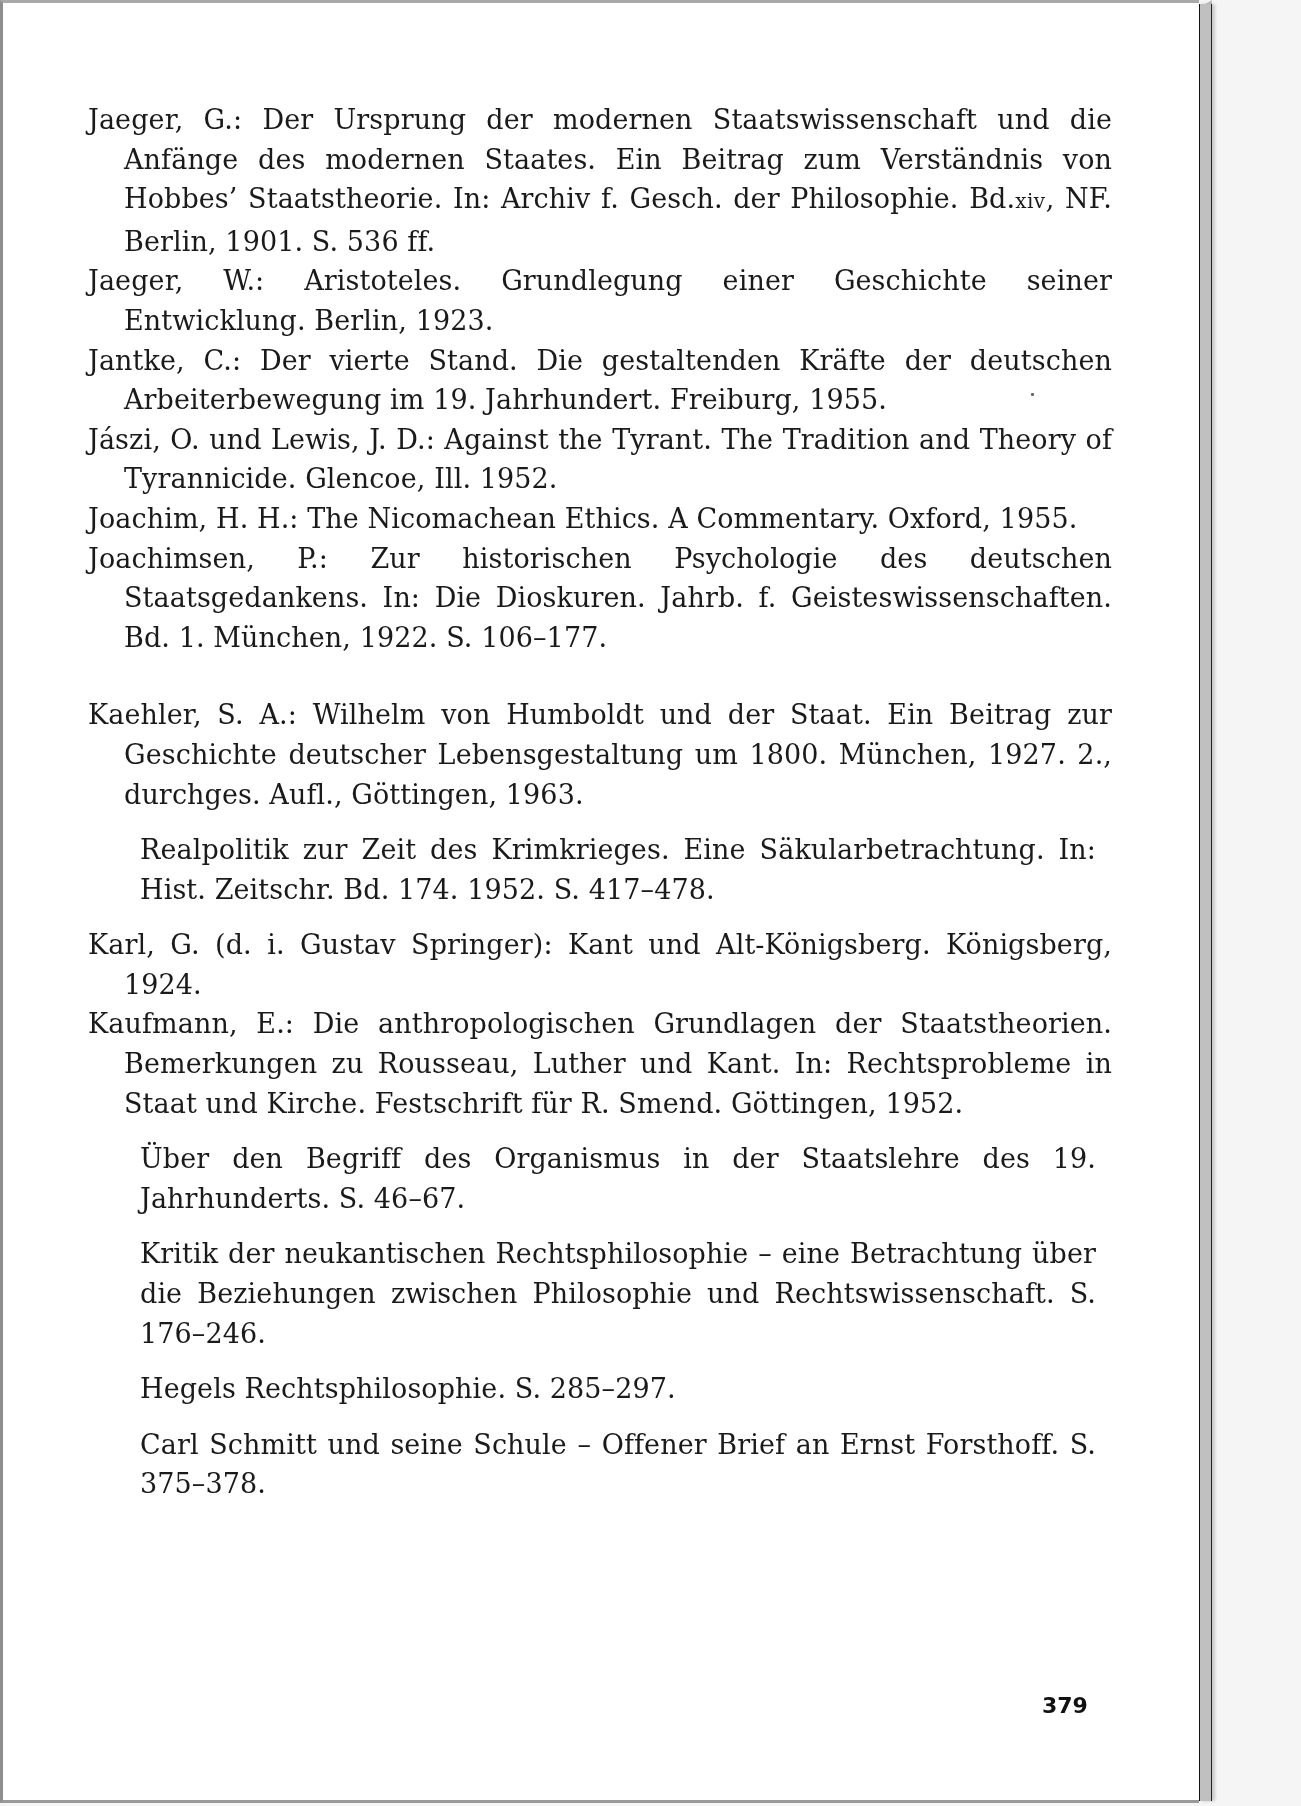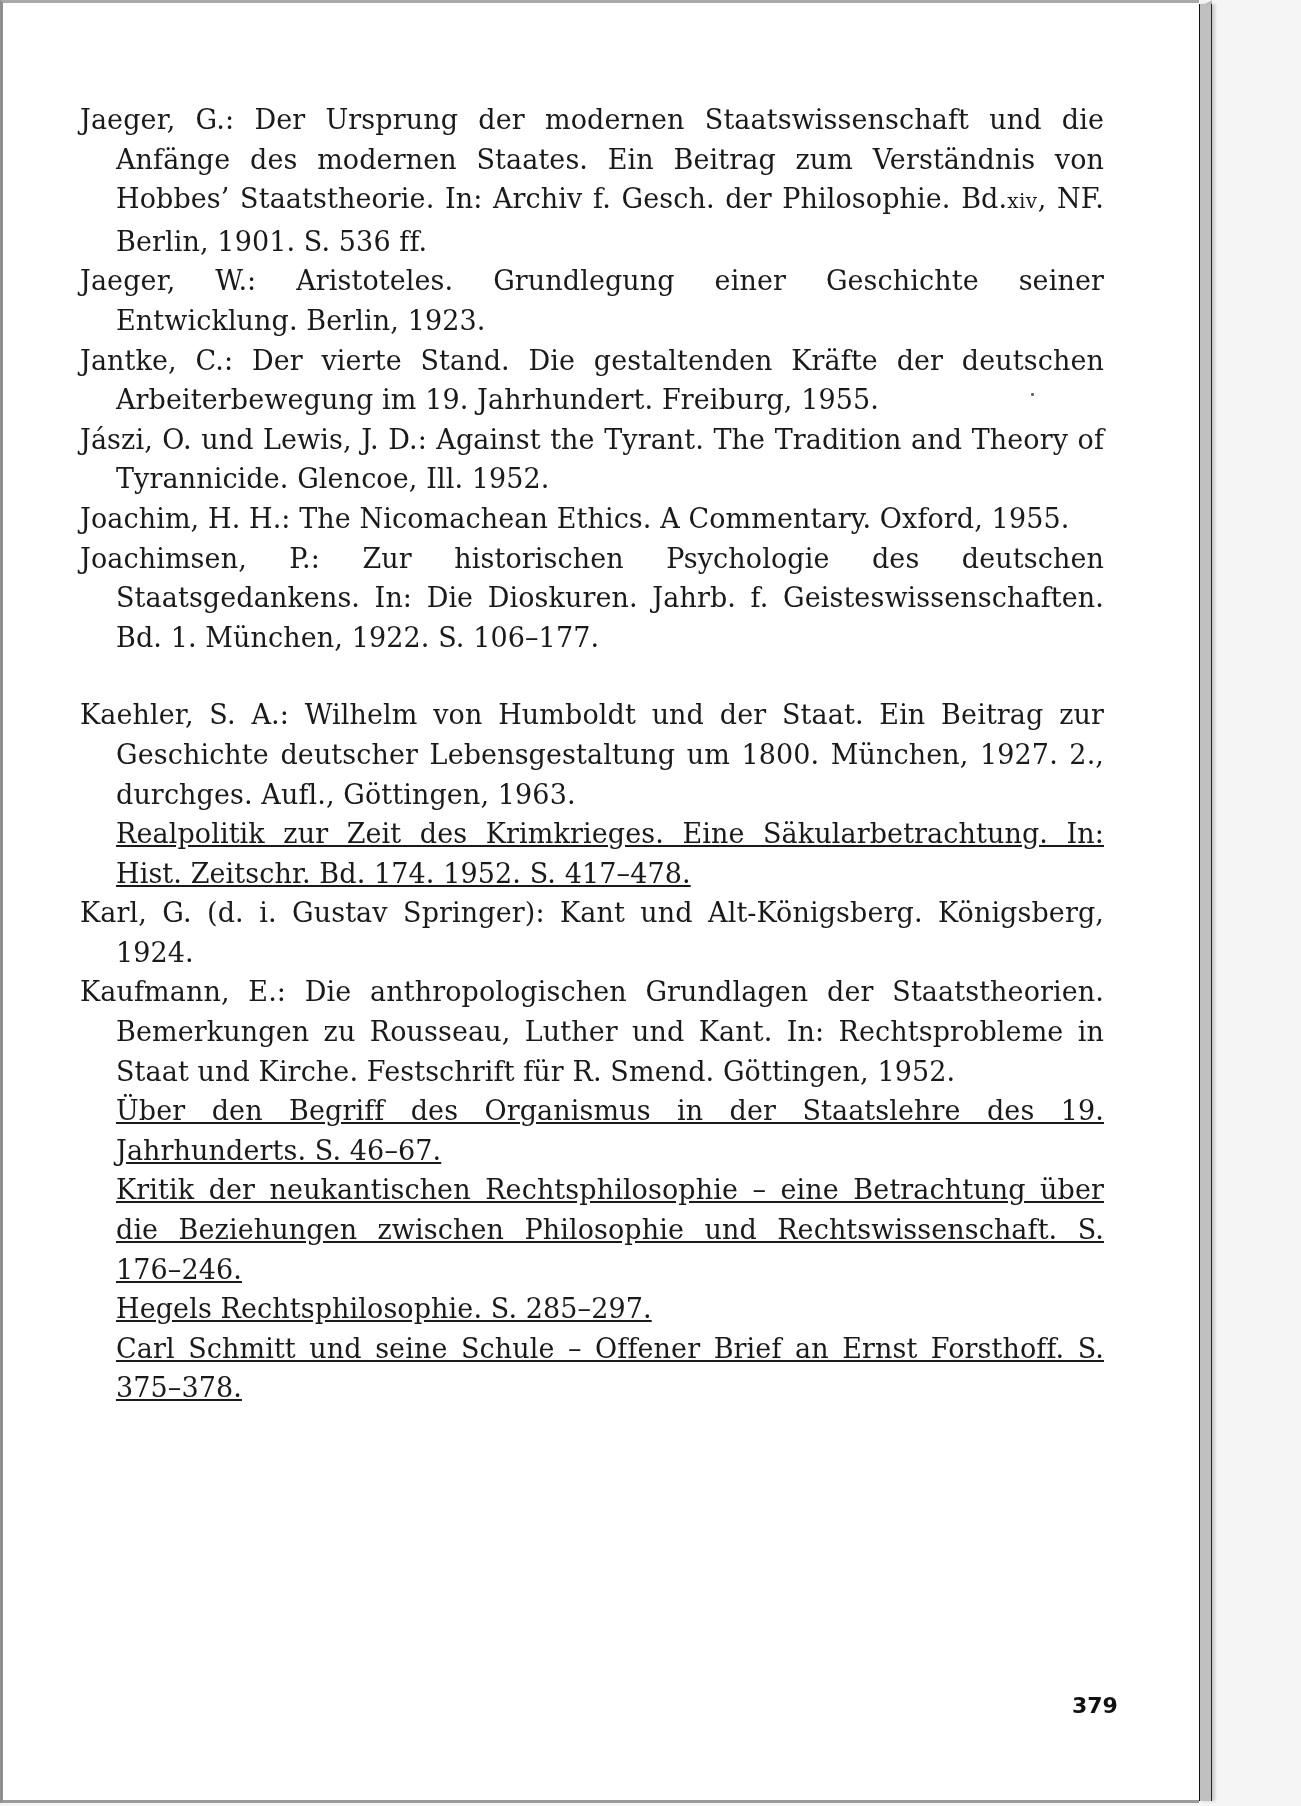--- a/index.html
+++ b/index.html
@@ -40,54 +40,53 @@
     position: absolute;
     left: 1199px;
     top: 0;
     width: 0;
     height: 0;
     border-left: 13px solid transparent;
     border-bottom: 8px solid #c0c0c0;
   }
   .text-block {
     position: absolute;
-    left: 80px;
+    left: 88px;
     top: 100px;
     width: 1024px;
     font-family: "DejaVu Serif", "Liberation Serif", serif;
     font-size: 27px;
     line-height: 39.6px;
     color: #1a1a1a;
     letter-spacing: 0.1px;
   }
   .entry {
     margin: 0;
     padding-left: 36px;
     text-indent: -36px;
     text-align: justify;
     text-align-last: left;
   }
   .sub-entry {
-    margin: 0;
+    margin: 16px;
     padding-left: 36px;
     text-indent: 0;
     text-align: justify;
     text-align-last: left;
-    text-decoration: underline;
   }
   .section-gap {
     height: 38px;
   }
   .sc {
     font-size: 20px;
     letter-spacing: 0.5px;
   }
   .page-number {
     position: absolute;
-    left: 1072px;
+    left: 1042px;
     top: 1693px;
     font-family: "DejaVu Sans", "Liberation Sans", sans-serif;
     font-weight: bold;
     font-size: 22px;
     color: #111;
   }
   .speck {
     position: absolute;
     left: 1031px;
     top: 393px;

